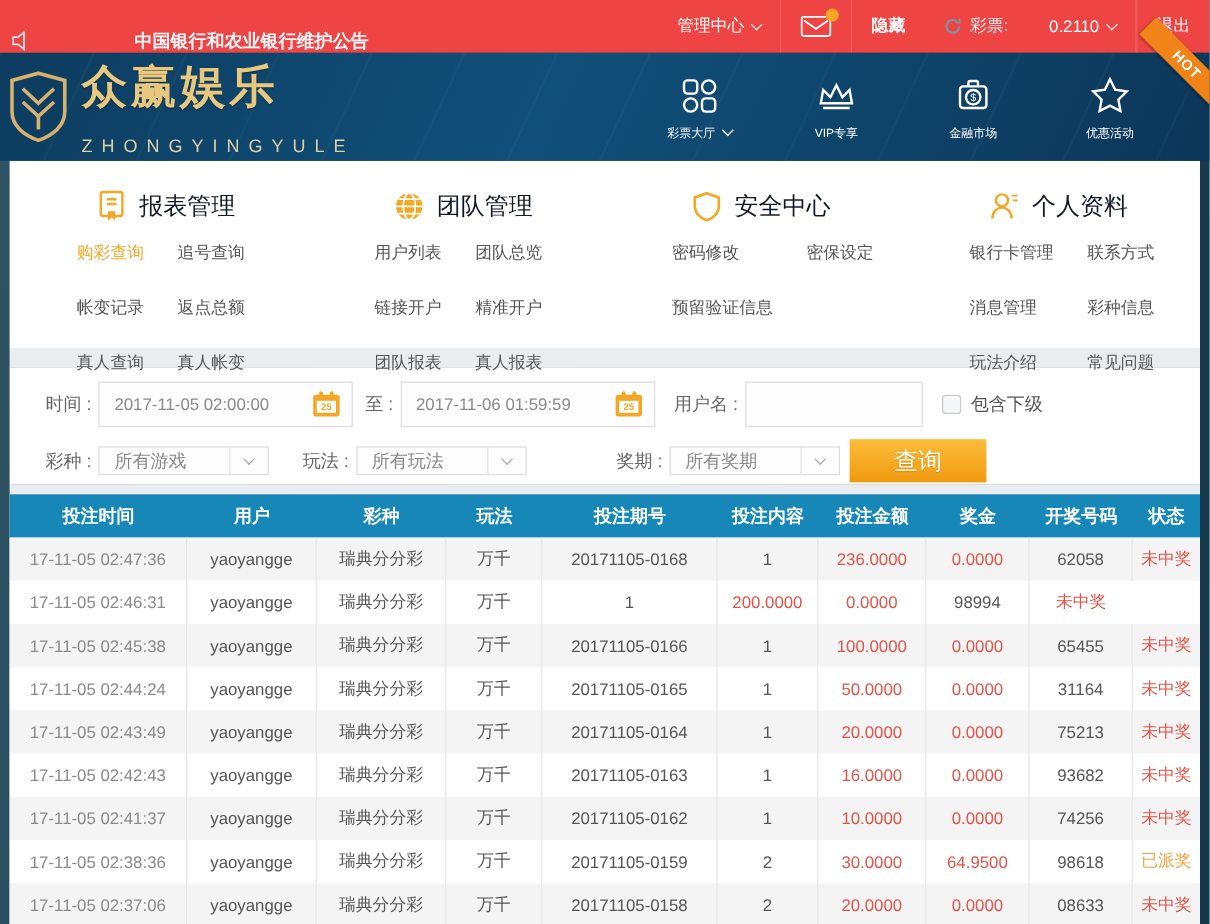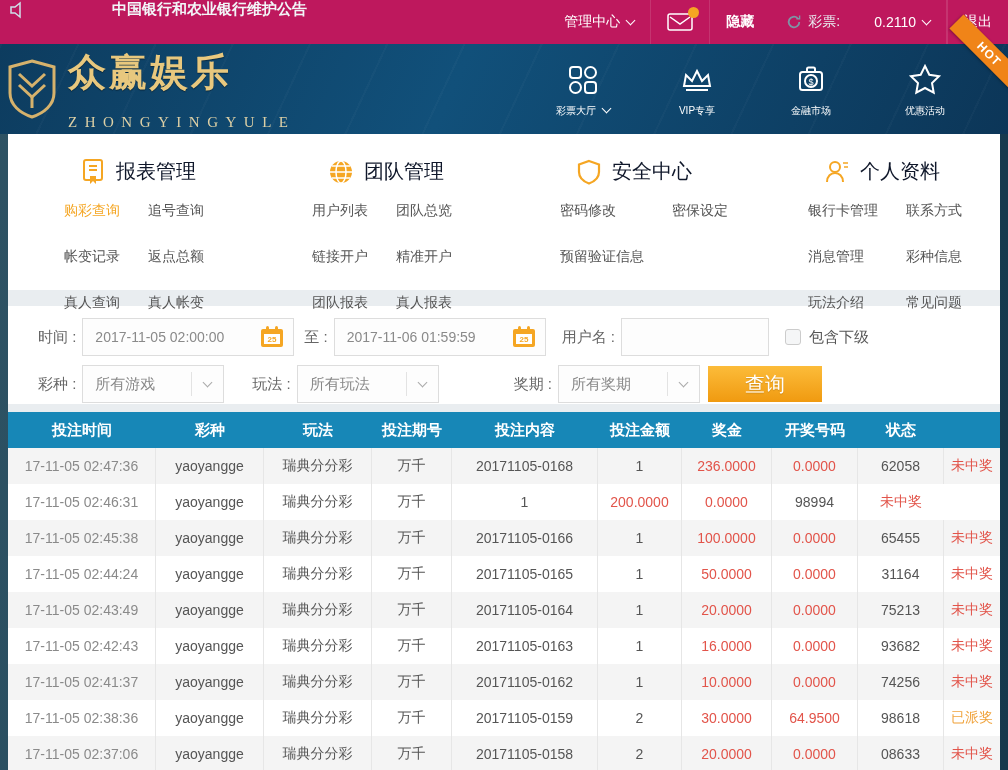--- a/index.html
+++ b/index.html
@@ -3,40 +3,40 @@
 <meta charset="utf-8">
 <style>
   * { margin:0; padding:0; box-sizing:border-box; }
   html,body { width:1008px; height:770px; overflow:hidden; }
   body {
     font-family:"Liberation Sans","DejaVu Sans",sans-serif;
     background:linear-gradient(100deg,#2f5364 0%,#1a4156 55%,#15384c 100%);
     position:relative;
   }
   
-  .topbar { height:44px; background:#be185d; display:flex; align-items:flex-start; color:#fff; }
+  .topbar { height:44px; background:#ef4444; display:flex; align-items:flex-end; color:#fff; }
   .speaker { margin-left:8px; display:flex; align-items:center; }
   .announcement { margin-left:84px; font-size:15px; font-weight:bold; color:#f2f6f8; }
   .topbar-right { margin-left:auto; display:flex; align-items:center; height:100%; }
   .tb-item { padding:0 16px; height:100%; display:flex; align-items:center; font-size:14px; cursor:pointer; white-space:nowrap; }
   .tb-divider { width:1px; height:100%; background:rgba(255,255,255,0.12); }
   .chev { display:inline-block; width:7px; height:7px; border-right:1.5px solid #fff; border-bottom:1.5px solid #fff; transform:rotate(45deg); margin-left:7px; margin-top:-4px; }
   .bold { font-weight:bold; }
   .mail-wrap { position:relative; display:flex; align-items:center; }
   .mail-dot { position:absolute; top:-5px; right:-6px; width:11px; height:11px; border-radius:50%; background:#f5a623; }
   .lott-label { margin-left:6px; color:#e8eef2; }
   .balance { margin-left:34px; }
   
   .header { height:90px; display:flex; align-items:center; position:relative;
     background:
       repeating-linear-gradient(115deg, rgba(255,255,255,0.025) 0 2px, transparent 2px 70px),
       linear-gradient(115deg,#0d3c5f 0%,#11507a 45%,#0c3658 100%);
   }
   .logo { display:flex; align-items:center; margin-left:6px; }
-  .brand { margin-left:10px;font-family:Liberation Serif, serif; }
+  .brand { margin-left:10px; }
   .brand-name { font-size:38px; font-weight:bold; color:#e8c87e; letter-spacing:3px; text-shadow:0 1px 1px rgba(0,0,0,0.4); }
   .brand-sub { font-size:15px; color:#ddd0a6; letter-spacing:7.5px; margin-top:16px; }
   .nav { margin-left:auto; display:flex; margin-right:26px; }
   .nav-item { width:114px; text-align:center; color:#fff; cursor:pointer; }
   .nav-icon { height:36px; display:flex; justify-content:center; align-items:flex-end; }
   .nav-label { font-size:10px; margin-top:7px; display:flex; justify-content:center; align-items:center; }
   .hot-ribbon { position:absolute; left:943px; top:44px; width:92px; padding:3px 0; text-align:center;
     background:#f08418; color:#fff; font-size:12px; font-weight:bold; letter-spacing:1px;
     transform:rotate(45deg); box-shadow:0 1px 3px rgba(0,0,0,0.35); z-index:5; }
   
@@ -51,21 +51,21 @@
   .band { height:16px; background:#e9edf0; margin:0 8px; }
   .band-sm { height:8px; background:#e9edf0; margin:0 8px; }
   .filterpanel { margin:0 8px; background:#fff; height:98px; padding:11px 0 0 30px; }
   .filter-row { display:flex; align-items:center; height:40px; margin-bottom:7px; }
   .flabel { font-size:15px; color:#666; margin-right:6px; white-space:nowrap; }
   .date-box { width:212px; height:38px; border:1px solid #ddd; background:#fdfdfd; display:flex; align-items:center; justify-content:space-between; padding:0 8px 0 12px; cursor:pointer; }
   .date-text { font-size:14px; color:#8a8a8a; }
   .text-input { width:148px; height:38px; border:1px solid #ddd; background:#fdfdfd; font-size:14px; padding:0 8px; color:#555; outline:none; }
   .checkbox { width:16px; height:16px; border:1px solid #ccc; border-radius:3px; background:#f5f6f7; margin-right:8px; cursor:pointer; flex:none; }
   .chk-label { font-size:15px; color:#555; }
-  .select-box { width:142px; height:38px; border:1px solid #ddd; background:#fdfdfd; display:flex; align-items:center; font-size:15px; color:#888; padding-left:12px; cursor:pointer; }
+  .select-box { width:142px; height:24px; border:1px solid #ddd; background:#fdfdfd; display:flex; align-items:center; font-size:15px; color:#888; padding-left:12px; cursor:pointer; }
   .sel-caret { margin-left:auto; width:32px; height:24px; border-left:1px solid #e3e3e3; display:flex; align-items:center; justify-content:center; }
   .sel-caret i { display:block; width:7px; height:7px; border-right:1.5px solid #aaa; border-bottom:1.5px solid #aaa; transform:rotate(45deg); margin-top:-3px; }
   .search-btn { width:114px; height:36px; border:none; cursor:pointer; color:#fff; font-size:20px;
     font-family:inherit; background:linear-gradient(180deg,#fcbc3a,#f09a10); margin-left:8px; text-shadow:0 1px 1px rgba(0,0,0,0.15); }
   .ml10{margin-left:10px}.ml16{margin-left:16px}.ml28{margin-left:28px}.ml75{margin-left:75px}
   
   .table-wrap { margin:0 8px; background:#fff; }
   .trow { display:grid; grid-template-columns:148px 108px 108px 80px 146px 84px 90px 86px 86px 1fr; height:36px; }
   .thead { background:#1787b7; }
   .thead .cell { color:#fff; font-size:15px; font-weight:bold; border-right:none; }
@@ -323,20 +323,21 @@
     </div>
     <button class="search-btn">查询</button>
   </div>
 </div>
 
 <div class="band-sm"></div>
 
 <div class="table-wrap">
   <div class="trow thead">
     <div class="cell">投注时间</div>
+    <div class="cell">用户</div>
     <div class="cell">彩种</div>
     <div class="cell">玩法</div>
     <div class="cell">投注期号</div>
     <div class="cell">投注内容</div>
     <div class="cell">投注金额</div>
     <div class="cell">奖金</div>
     <div class="cell">开奖号码</div>
     <div class="cell">状态</div>
   </div>
 

